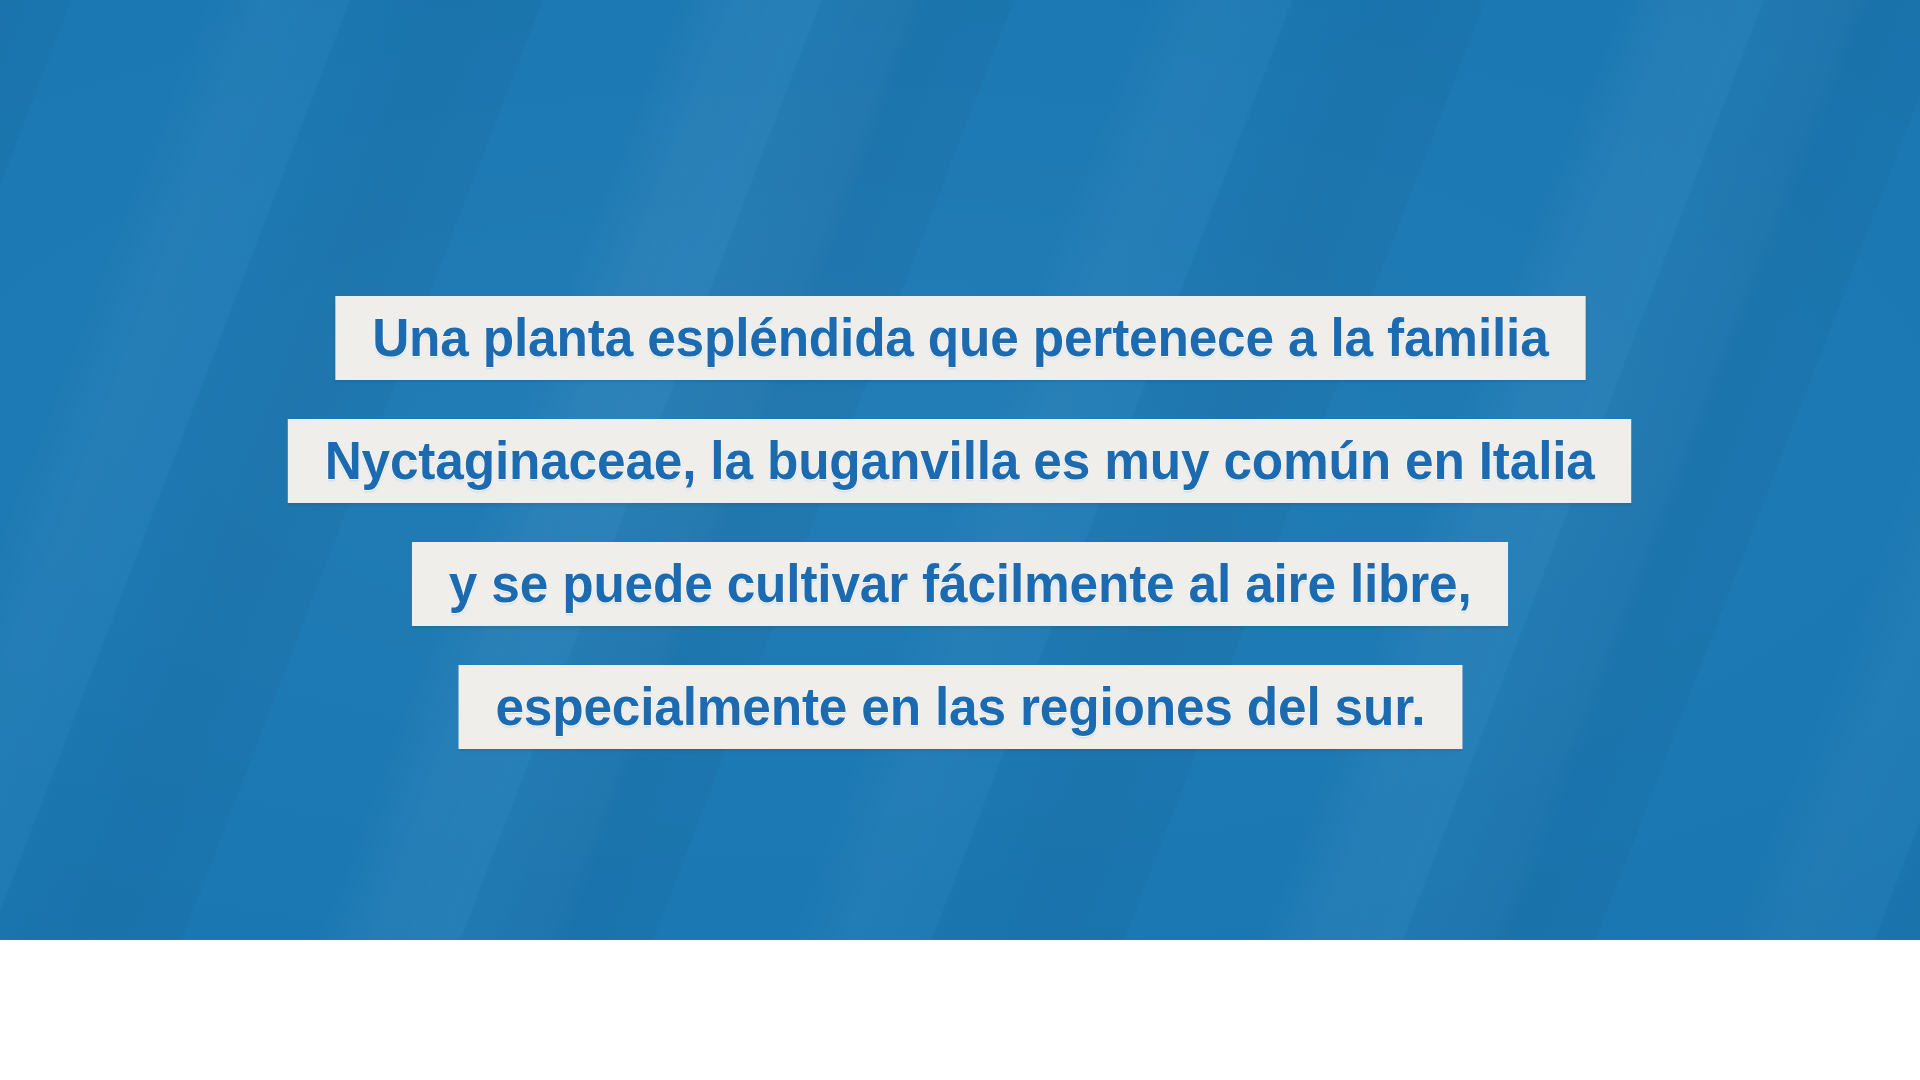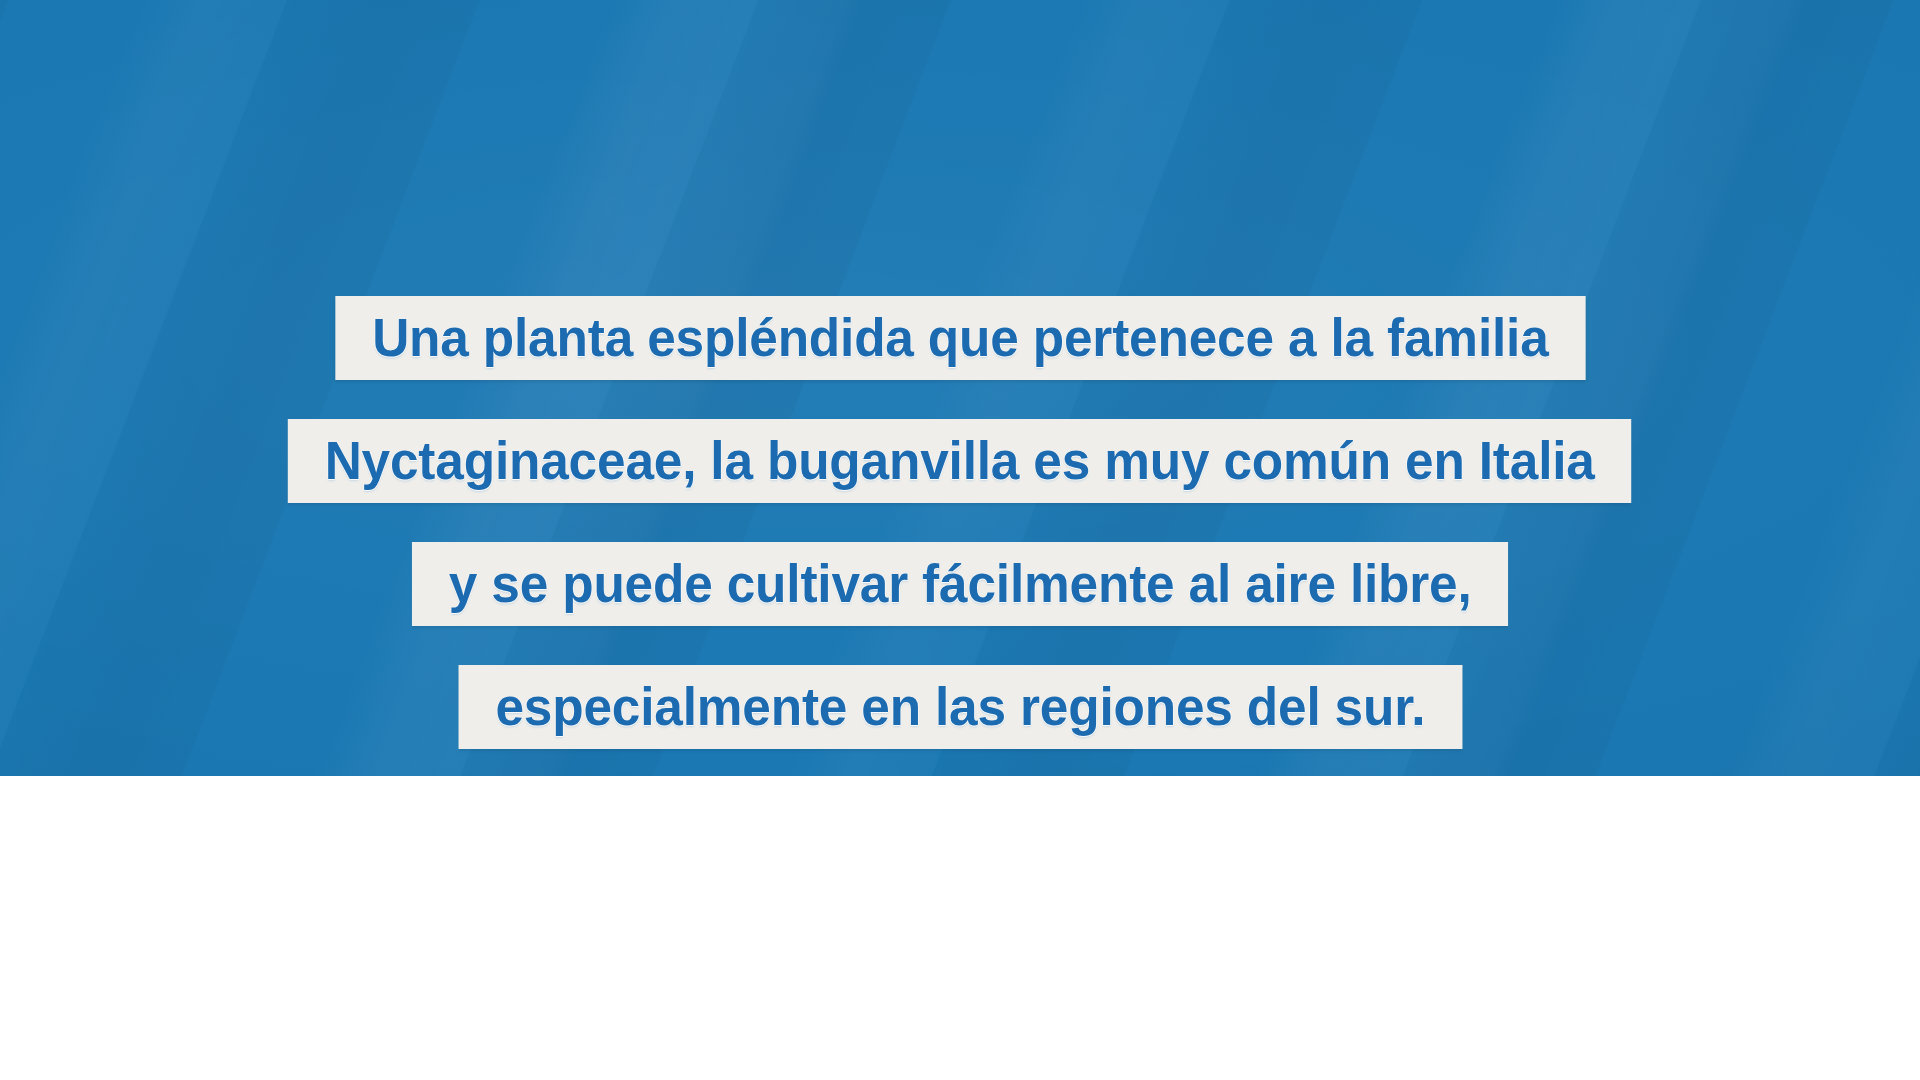--- a/index.html
+++ b/index.html
@@ -11,21 +11,21 @@
     overflow: hidden;
   }
 
   body {
     font-family: "Liberation Sans", sans-serif;
   }
 
   #stage {
     position: relative;
     width: 1920px;
-    height: 776px;
+    height: 940px;
     background-color: #1b78b3;
     overflow: hidden;
   }
 
   
   #bg-stripes {
     position: absolute;
     inset: -200px;
     background-image: repeating-linear-gradient(
         -69deg,

